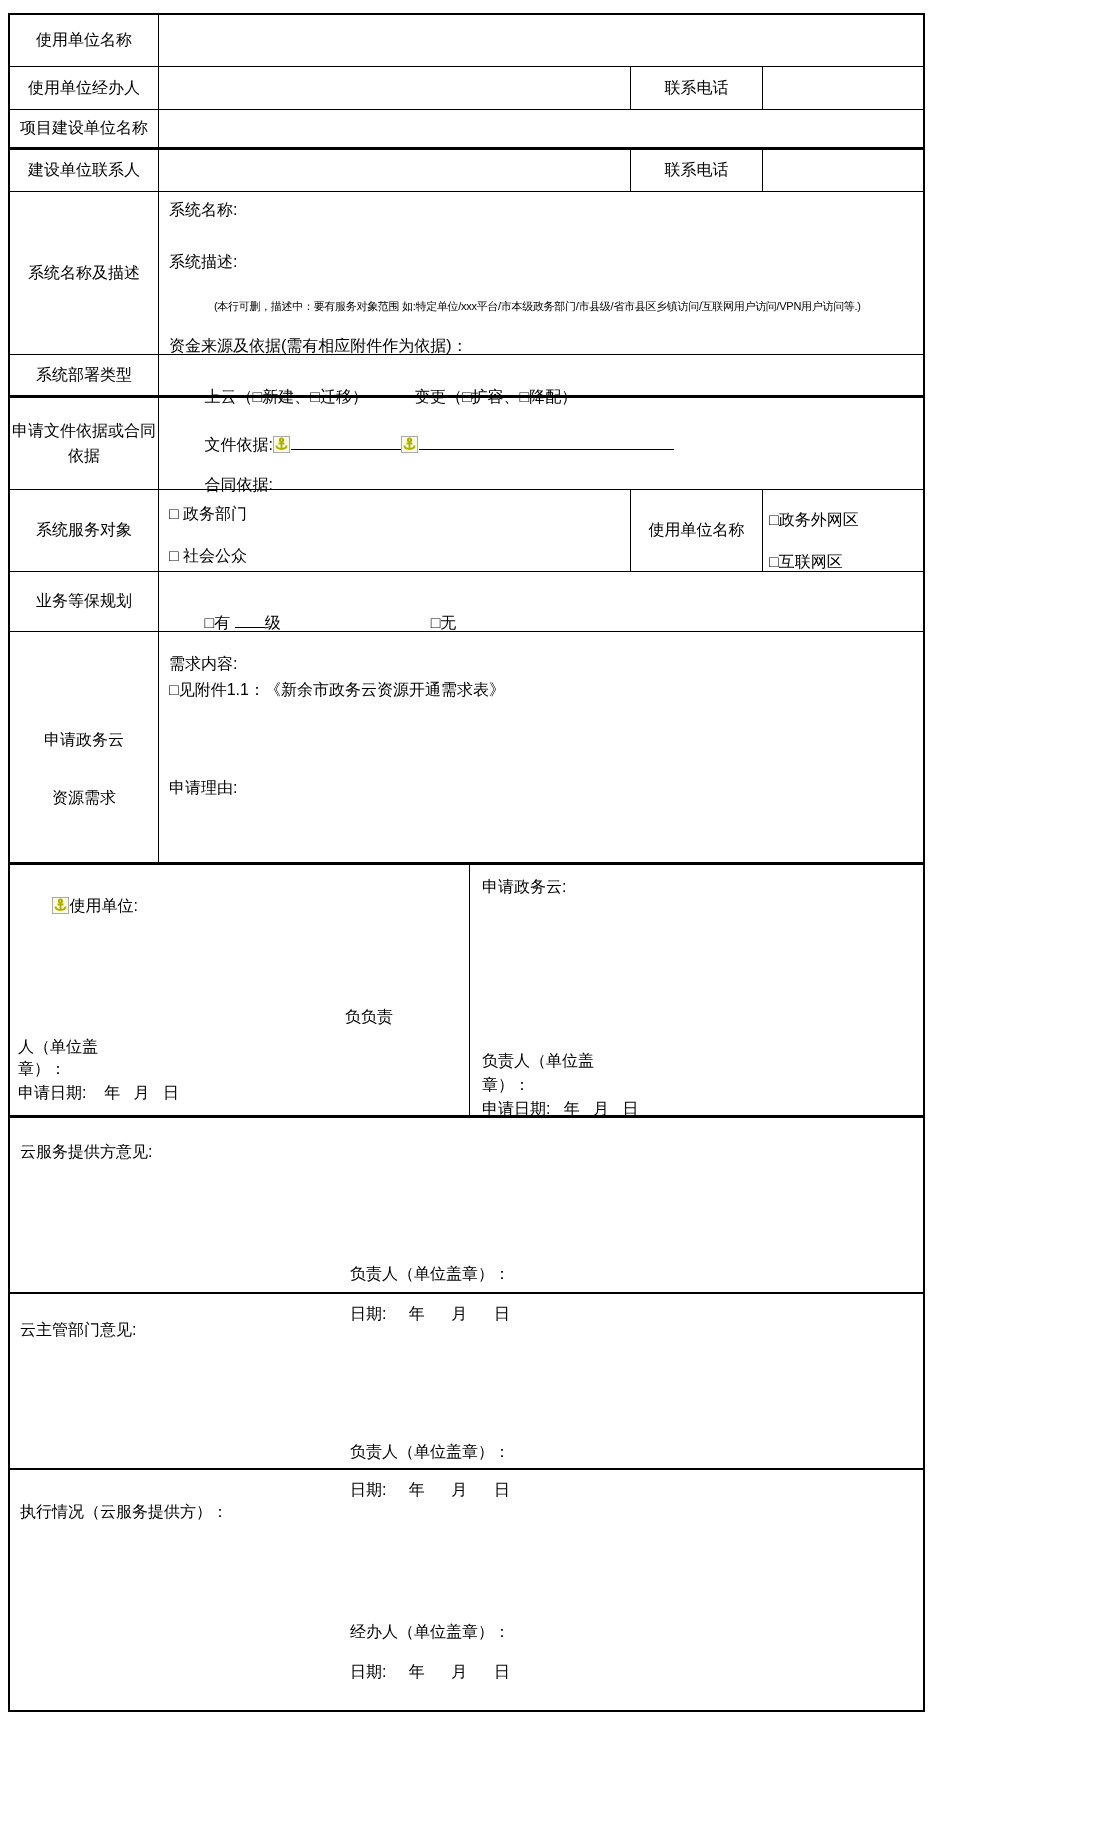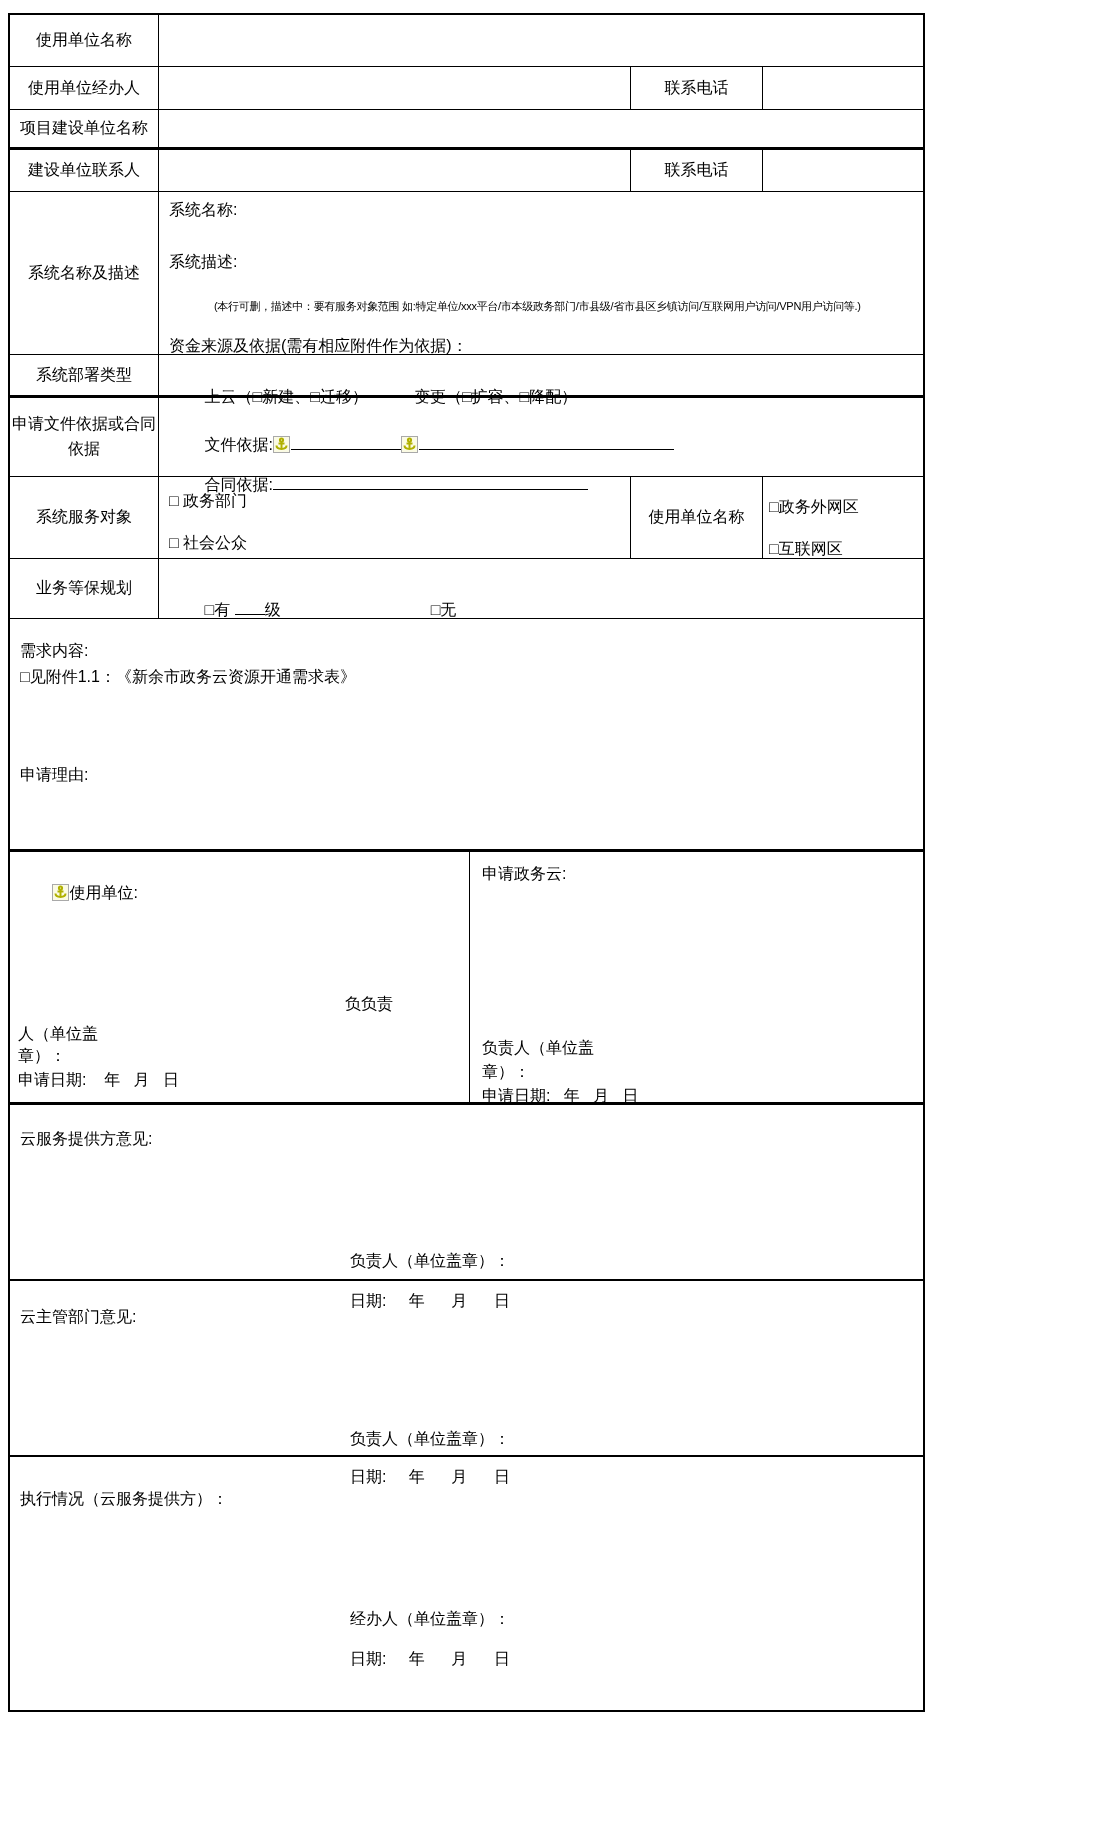--- a/index.html
+++ b/index.html
@@ -15,21 +15,21 @@
   .tr.b2{border-bottom-width:2px;}
   .tr.b3{border-bottom-width:3px;}
   .tr.last{border-bottom:none;}
   .td{box-sizing:border-box;border-right:1px solid #000;position:relative;}
   .td.nr{border-right:none;}
   .label-cell{width:149px;flex:none;display:flex;flex-direction:column;align-items:center;justify-content:center;text-align:center;font-size:16px;line-height:1.55;}
   .mid{flex:1;}
   .cw132{width:132px;flex:none;display:flex;align-items:center;justify-content:center;font-size:16px;}
   .cw160{width:160px;flex:none;}
   .h47{height:52px}.h43{height:43px}.h40{height:40px}.h42{height:42px}
-  .h163{height:163px}.h79{height:79px}.h82{height:82px}.h60{height:60px}
+  .h163{height:163px}.h79{height:92px}.h82{height:82px}.h60{height:60px}
   .h233{height:233px}.h253{height:253px}.h203{height:176px}.h204{height:204px}
   .t{position:absolute;white-space:pre;font-size:16px;line-height:1.2;}
   .note{font-size:11px;letter-spacing:-0.3px;}
   .blank{display:inline-block;border-bottom:1px solid #000;height:15px;vertical-align:baseline;}
   .w30{width:30px}.w110{width:110px}.w255{width:255px}.w315{width:315px}
   .gap46{margin-left:46px;}
   .gap150{margin-left:150px;}
   .sign-left{width:460px;flex:none;}
   .sign-right{flex:1;}
   .center-abs{left:0;width:100%;text-align:center;}
@@ -130,20 +130,24 @@
   <div class="tr h60">
     <div class="td label-cell">业务等保规划</div>
     <div class="td mid nr">
       <span class="t" style="left:10px;top:21px;">
         <span>□有</span><span> </span><span class="blank w30"></span><span>级</span><span class="gap150">□无</span>
       </span>
     </div>
   </div>
 
   <div class="tr h233 b3">
+    <div class="td label-cell" style="position:relative;">
+      <span class="t center-abs" style="top:98px;">申请政务云</span>
+      <span class="t center-abs" style="top:156px;">资源需求</span>
+    </div>
     <div class="td mid nr">
       <span class="t" style="left:10px;top:22px;">需求内容:</span>
       <span class="t" style="left:10px;top:48px;">□见附件1.1：《新余市政务云资源开通需求表》</span>
       <span class="t" style="left:10px;top:146px;">申请理由:</span>
     </div>
   </div>
 
   <div class="tr h253 b3">
     <div class="td sign-left">
       <span class="t" style="left:6px;top:12px;">

